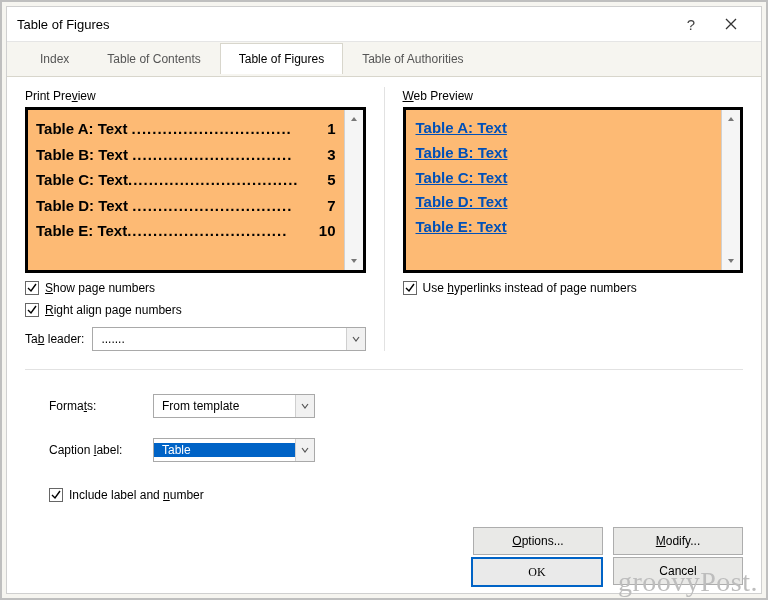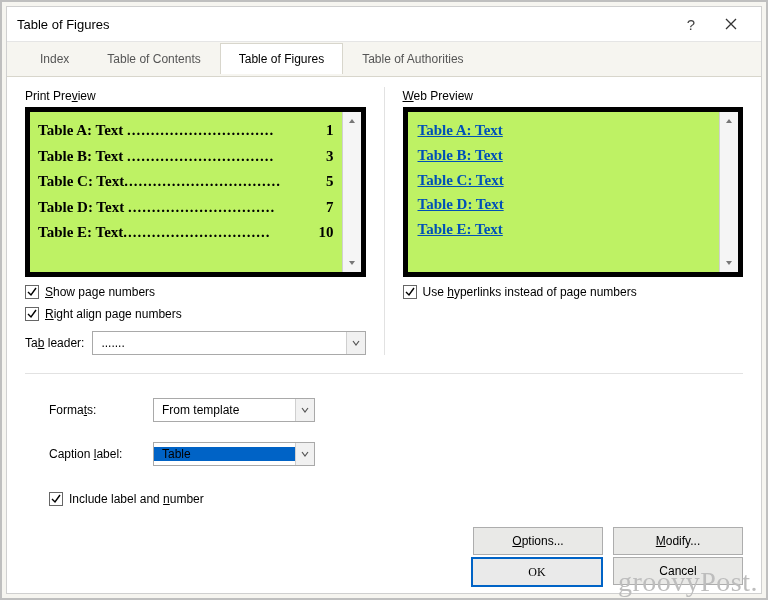--- a/index.html
+++ b/index.html
@@ -28,39 +28,39 @@
   
   .tabstrip{display:flex;align-items:flex-start;height:34px;background:var(--panel);border-bottom:1px solid var(--tab-border);padding:0 14px;gap:0;}
   .tab{padding:8px 18px;color:#555;border:1px solid transparent;border-bottom:none;position:relative;top:1px;}
   .tab.active{background:#fff;border-color:var(--tab-border);color:#000;}
   
   .body{flex:1;background:#fff;padding:10px 18px 0 18px;display:flex;flex-direction:column;position:relative;}
   .cols{display:flex;gap:18px;align-items:flex-start;}
   .col{flex:1;display:flex;flex-direction:column;}
   .group-label{font-size:12px;margin:2px 0 4px 0;}
   .underline{text-decoration:underline;text-decoration-skip-ink:none;}
-  .preview{height:160px;border:5px solid #000000;background:#bef264;position:relative;display:flex;font-family:Liberation Serif, serif;}
+  .preview{height:160px;border:3px solid #000000;background:#fdba74;position:relative;display:flex;}
   .preview-inner{flex:1;padding:6px 8px;overflow:hidden;font-size:15px;font-weight:600;line-height:1.7;}
   .preview-inner .row{white-space:nowrap;display:flex;}
   .preview-inner .dots{flex:1;overflow:hidden;letter-spacing:1px;}
   .preview-inner .pg{padding-left:2px;}
   .scroll{width:18px;border-left:1px solid #d0d0d0;background:#f5f5f5;display:flex;flex-direction:column;align-items:center;justify-content:space-between;}
   .scroll .arrow{height:18px;width:100%;display:flex;align-items:center;justify-content:center;color:#666;}
   .scroll .arrow svg{width:8px;height:8px;}
   .web-inner{flex:1;padding:6px 10px;font-size:15px;font-weight:700;line-height:1.65;}
   .web-inner a{color:var(--link);text-decoration:underline;display:block;}
   .checkbox{display:flex;align-items:center;gap:6px;margin-top:8px;}
   .checkbox .box{width:14px;height:14px;border:1px solid #666;background:#fff;display:flex;align-items:center;justify-content:center;box-sizing:border-box;}
   .checkbox .box svg{width:10px;height:10px;}
   .field-row{display:flex;align-items:center;gap:8px;margin-top:10px;}
   .combo{display:flex;align-items:center;border:1px solid #a9a9a9;background:#fff;height:22px;}
   .combo .val{flex:1;padding:0 8px;font-size:12px;white-space:nowrap;overflow:hidden;}
   .combo .btn{width:18px;height:100%;border-left:1px solid #cfcfcf;display:flex;align-items:center;justify-content:center;background:#f1f1f1;}
   .combo .btn svg{width:8px;height:8px;}
-  .combo.sel .val{background:var(--sel);color:#000000;}
+  .combo.sel .val{background:var(--sel);color:#ffffff;}
   .vsep{width:1px;background:#e2e2e2;align-self:stretch;margin:0 0;}
   .groupsep{border:none;border-top:1px solid #e2e2e2;margin:18px 0 0 0;}
   .general{margin-top:14px;}
   .general .title{font-size:12px;margin-bottom:6px;}
   .general .rows{padding-left:24px;display:flex;flex-direction:column;gap:10px;}
   .general .field-row .lbl{width:96px;}
   .buttons{position:absolute;right:18px;bottom:38px;display:flex;gap:10px;}
   .buttons2{position:absolute;right:18px;bottom:6px;display:flex;gap:10px;}
   .button{min-width:100px;height:26px;border:1px solid #adadad;background:var(--btn);display:flex;align-items:center;justify-content:center;padding:0 14px;}
   .button.primary{border:2px solid var(--btn-primary-border);background:#eaeaea;font-family:Liberation Serif, serif;}

